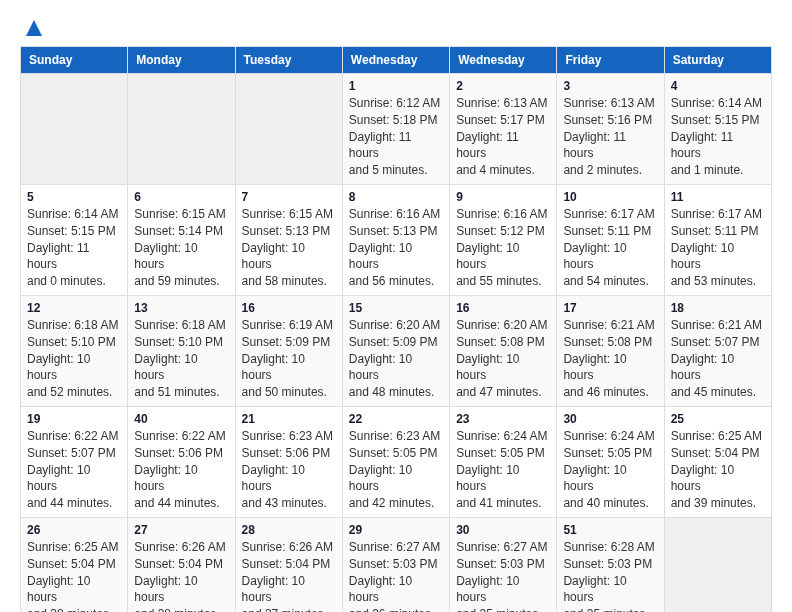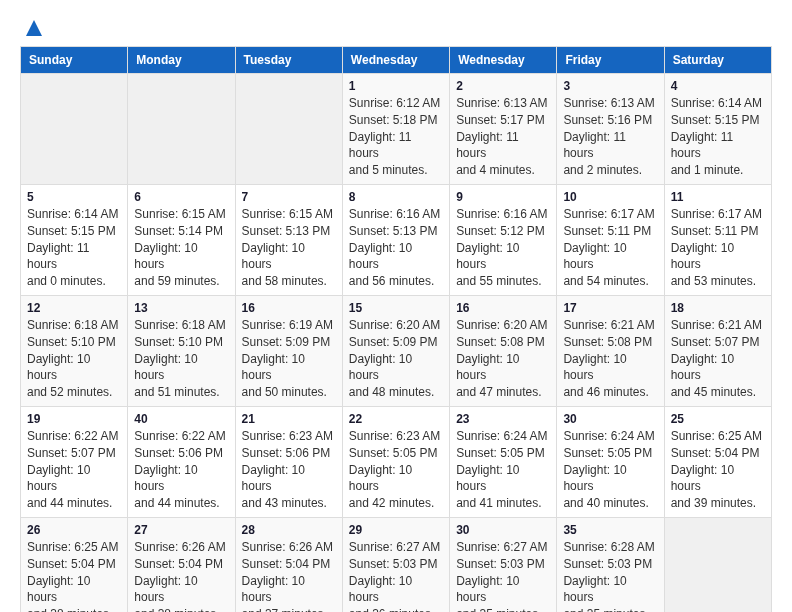--- a/index.html
+++ b/index.html
@@ -258,19 +258,19 @@
         </td>
         <td>
           <span class="day-number">29</span>
           <div class="day-info">Sunrise: 6:27 AM<br>Sunset: 5:03 PM<br>Daylight: 10 hours<br>and 36 minutes.</div>
         </td>
         <td>
           <span class="day-number">30</span>
           <div class="day-info">Sunrise: 6:27 AM<br>Sunset: 5:03 PM<br>Daylight: 10 hours<br>and 35 minutes.</div>
         </td>
         <td>
-          <span class="day-number">35</span>
+          <span class="day-number">51</span>
           <div class="day-info">Sunrise: 6:28 AM<br>Sunset: 5:03 PM<br>Daylight: 10 hours<br>and 35 minutes.</div>
         </td>
         <td class="empty-cell"></td>
       </tr>
     </tbody>
 </table>
 
 </body></html>

